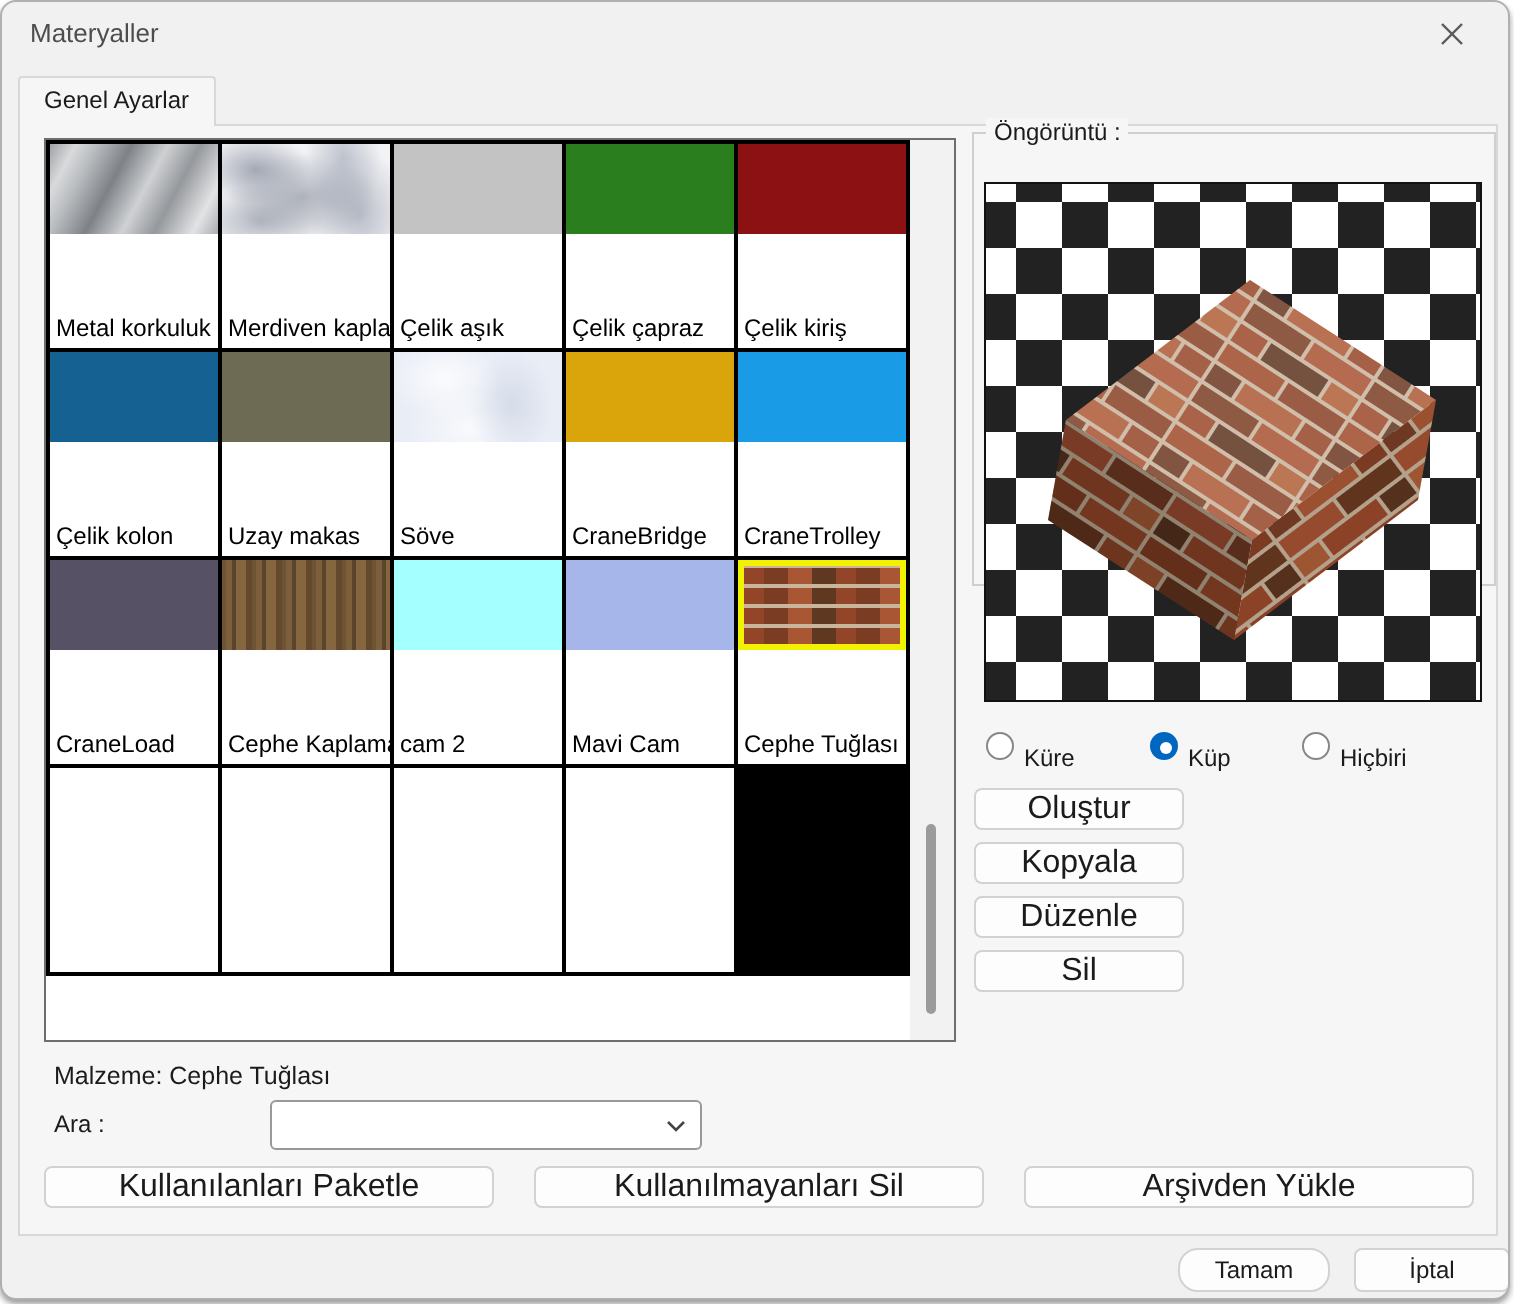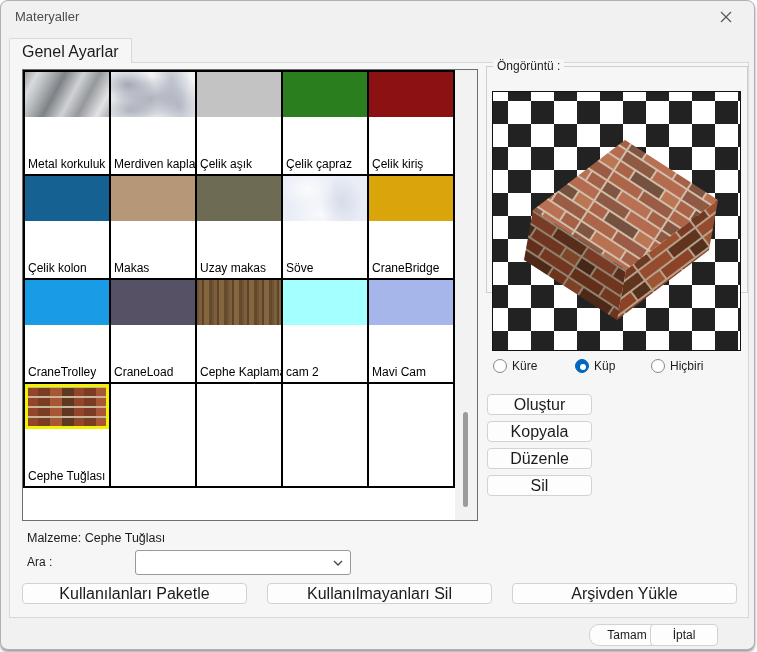--- a/index.html
+++ b/index.html
@@ -8,21 +8,21 @@
             border:1px solid #b0b0b0; border-radius:8px; overflow:hidden;
             box-shadow:0 2px 3px rgba(0,0,0,.4); }
   
   .titlebar { position:absolute; top:0; left:0; right:0; height:32px; }
   .title { position:absolute; left:14px; top:8px; font-size:13px; color:#4d4d4d; }
   .close { position:absolute; right:8px; top:2px; width:40px; height:28px; border:none;
            background:transparent; cursor:pointer; display:flex; align-items:center; justify-content:center; }
   
   .tab { position:absolute; left:8px; top:37px; height:25px; padding:4px 12px 0 12px;
          background:#f6f6f6; border:1px solid #d8d8d8; border-bottom:none; z-index:2;
-         font-size:16px; color:#1b1b1b; border-radius:2px 2px 0 0; }
+         font-size:12px; color:#1b1b1b; border-radius:2px 2px 0 0; }
   .panel { position:absolute; left:8px; top:61px; width:740px; height:556px;
            background:#f6f6f6; border:1px solid #d8d8d8; z-index:1; }
   
   .listbox { position:absolute; left:12px; top:6px; width:456px; height:452px;
              background:#fff; border:1px solid #6e6e6e; }
   .grid { position:absolute; left:0; top:0; width:432px; display:grid;
           grid-template-columns:repeat(5,1fr); grid-auto-rows:102px; gap:2px;
           padding:2px; background:#000; }
   .cell { background:#fff; display:flex; flex-direction:column; overflow:hidden; cursor:pointer; }
   .swatch { flex:1 1 auto; }
@@ -52,42 +52,42 @@
   .group-label { position:absolute; top:-8px; left:6px; background:#f6f6f6; padding:0 4px; font-size:12px; color:#1b1b1b; }
   .preview { position:absolute; left:5px; top:24px; width:249px; height:260px; border:1px solid #111;
              background:repeating-conic-gradient(#222 0% 25%, #ffffff 0% 50%);
              background-size:46px 46px; background-position:-8px -14px; overflow:hidden; }
   .preview svg { position:absolute; inset:0; }
   .radios { position:absolute; left:0; top:292px; width:100%; height:20px; }
   .radio-item { position:absolute; display:flex; align-items:center; gap:5px; cursor:pointer; }
   .radio-circle { width:14px; height:14px; border-radius:50%; background:#fff; border:1px solid #878787; position:relative; }
   .radio-circle.on { background:#0067c0; border-color:#0067c0; }
   .radio-circle.on::after { content:""; position:absolute; left:4px; top:4px; width:6px; height:6px; border-radius:50%; background:#fff; }
-  .radio-label { font-size:12px; color:#1b1b1b; }
+  .radio-label { font-size:12px; color:#1b1b1b;margin-top:13px; }
   
   button { font-family:inherit; }
   .btn { position:absolute; background:#fdfdfd; border:1px solid #d2d2d2; border-radius:4px;
          font-size:16px; color:#1b1b1b; cursor:pointer; }
   .side-btn { left:477px; width:105px; height:21px; }
   .wide-btn { top:520px; width:225px; height:21px; }
   
   .malzeme { position:absolute; left:17px; top:468px; font-size:12.5px; color:#1b1b1b; }
   .ara-label { position:absolute; left:17px; top:492px; font-size:12px; color:#1b1b1b; }
   .combo { position:absolute; left:125px; top:487px; width:216px; height:25px; background:#fff;
            border:1px solid #999; border-radius:3px; display:flex; align-items:center; }
   .combo input { flex:1 1 auto; border:none; outline:none; height:100%; min-width:0;
                  padding:0 4px; font-size:12px; background:transparent; }
   .combo .chev { flex:0 0 auto; width:24px; display:flex; align-items:center; justify-content:center; cursor:pointer; }
   .checkbox-row { position:absolute; left:359px; top:489px; display:flex; align-items:center; gap:5px; }
   .cb { width:14px; height:14px; border:1px solid #8b8b8b; border-radius:3px; background:#fff; cursor:pointer; }
   .cb-label { font-size:12px; color:#1b1b1b; }
   .dlg-btn { position:absolute; top:623px; height:22px; background:#fdfdfd; border:1px solid #d2d2d2;
              border-radius:4px; font-size:12px; color:#1b1b1b; cursor:pointer; }
   .ok { left:588px; width:76px;border-radius:10px; }
-  .cancel { left:649px; width:68px; }
+  .cancel { left:676px; width:78px; }
 </style>
 </head>
 <body>
 
 <div class="dialog">
 
   <div class="titlebar">
     <span class="title">Materyaller</span>
     <button class="close" aria-label="close">
       <svg width="12" height="12" viewBox="0 0 12 12">
@@ -121,24 +121,20 @@
             <div class="swatch" style="background: rgb(43, 126, 30);"></div>
             <div class="cell-label">Çelik çapraz</div>
           </div>
           <div class="cell">
             <div class="swatch" style="background: rgb(140, 17, 19);"></div>
             <div class="cell-label">Çelik kiriş</div>
           </div>
           <div class="cell">
             <div class="swatch" style="background: rgb(21, 98, 146);"></div>
             <div class="cell-label">Çelik kolon</div>
-          </div>
-          <div class="cell">
-            <div class="swatch" style="background: rgb(182, 152, 120);"></div>
-            <div class="cell-label">Makas</div>
           </div>
           <div class="cell">
             <div class="swatch" style="background: rgb(110, 107, 85);"></div>
             <div class="cell-label">Uzay makas</div>
           </div>
           <div class="cell">
             <div class="swatch tex-stucco"></div>
             <div class="cell-label">Söve</div>
           </div>
           <div class="cell">

